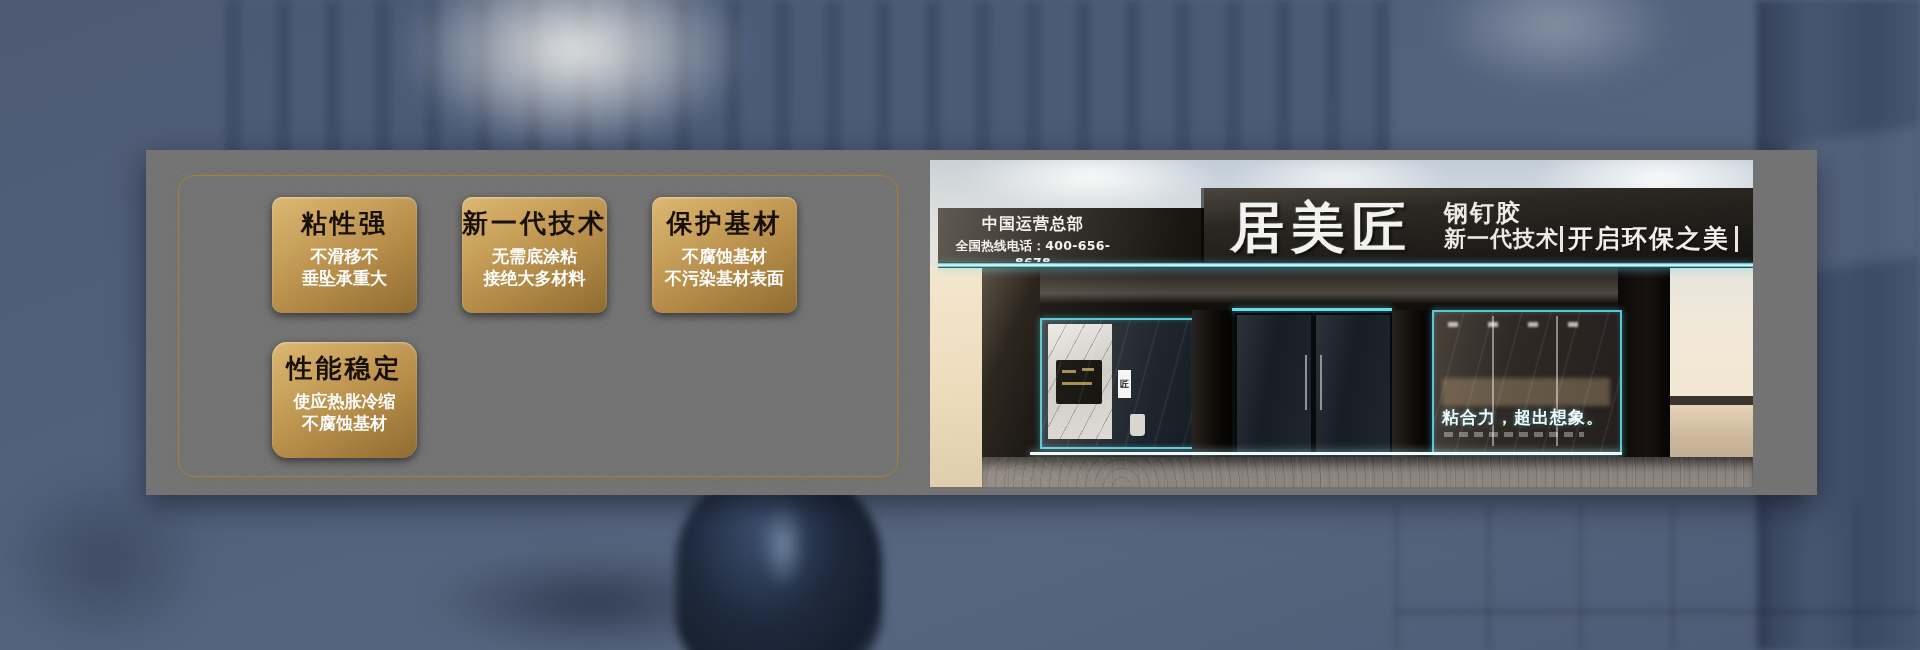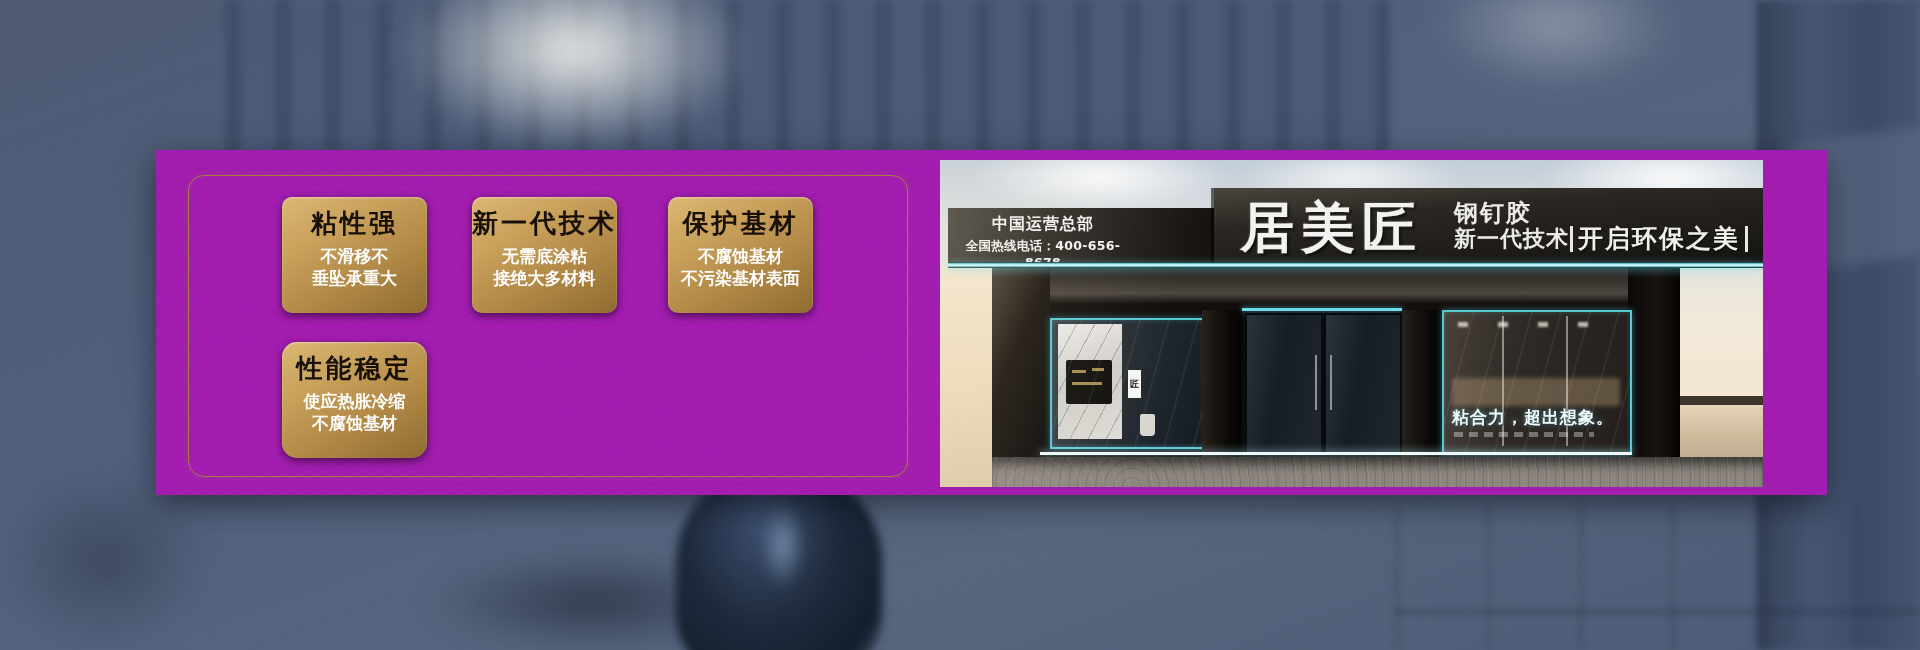--- a/index.html
+++ b/index.html
@@ -34,37 +34,37 @@
       background:radial-gradient(closest-side,rgba(24,32,48,.6),rgba(24,32,48,0));
       filter:blur(12px);}
   .bg-stands{left:1395px;top:505px;width:525px;height:145px;
       background:repeating-linear-gradient(90deg,rgba(25,33,50,.25) 0 4px,rgba(25,33,50,0) 4px 92px);
       opacity:.8;}
   .bg-floorline{left:1395px;top:610px;width:525px;height:3px;background:rgba(22,30,46,.35);}
   .bg-left-dark{left:0;top:470px;width:210px;height:180px;
       background:radial-gradient(closest-side,rgba(30,38,55,.4),rgba(30,38,55,0));filter:blur(12px);}
 
   
-  .banner{position:absolute;left:156px;top:150px;width:1671px;height:345px;
-      background:#a21caf;box-shadow:0 10px 28px rgba(8,12,20,.5);}
+  .banner{position:absolute;left:146px;top:150px;width:1671px;height:345px;
+      background:#737373;box-shadow:0 10px 28px rgba(8,12,20,.5);}
   .panel-texture{position:absolute;left:0;top:0;width:786px;height:345px;
       background:repeating-linear-gradient(160deg,rgba(255,255,255,.022) 0 1px,rgba(255,255,255,0) 1px 6px);}
   .gold-frame{position:absolute;left:32px;top:25px;width:718px;height:300px;
       border:1px solid var(--gold-border,#a37e3e);border-radius:16px;
       box-shadow:0 0 6px rgba(163,126,62,.25);}
 
   
   .card{position:absolute;width:145px;height:116px;border-radius:10px;text-align:center;
       background:linear-gradient(150deg,#dcb873 0%,#c9a25c 30%,#b28946 62%,#8f6c31 100%);
       box-shadow:inset 0 1px 2px rgba(255,255,255,.4),0 3px 8px rgba(0,0,0,.55);}
   .card .t{margin-top:13px;font-size:26px;font-weight:bold;color:#181007;letter-spacing:3px;line-height:1.05;}
   .card .l{font-size:17px;font-weight:bold;color:#fefefe;line-height:1.3;}
   .card .l1{margin-top:8px;}
   .r1{top:47px;} .r2{top:192px;border-radius:15px;}
-  .cA{left:126px;} .cB{left:316px;} .cC{left:506px;margin-left:6px;}
+  .cA{left:126px;} .cB{left:316px;} .cC{left:506px;}
 
   
   .photo{position:absolute;left:784px;top:10px;width:823px;height:327px;overflow:hidden;
       background:linear-gradient(180deg,#c2cdd8 0%,#dadee0 18%,#efe8da 45%,#f3e7d2 72%,#e9d9c2 100%);}
   .cloud{position:absolute;border-radius:50%;filter:blur(7px);
       background:radial-gradient(closest-side,rgba(255,255,255,.95),rgba(255,255,255,0));}
   .sand-left{left:0;top:106px;width:52px;height:221px;
       background:linear-gradient(180deg,#f2e6ce 0%,#ecd9ba 55%,#dcc9a8 100%);}
   .store-face{left:52px;top:106px;width:688px;height:191px;
       background:linear-gradient(180deg,#17130f 0%,#0c0a08 40%,#080706 100%);}

